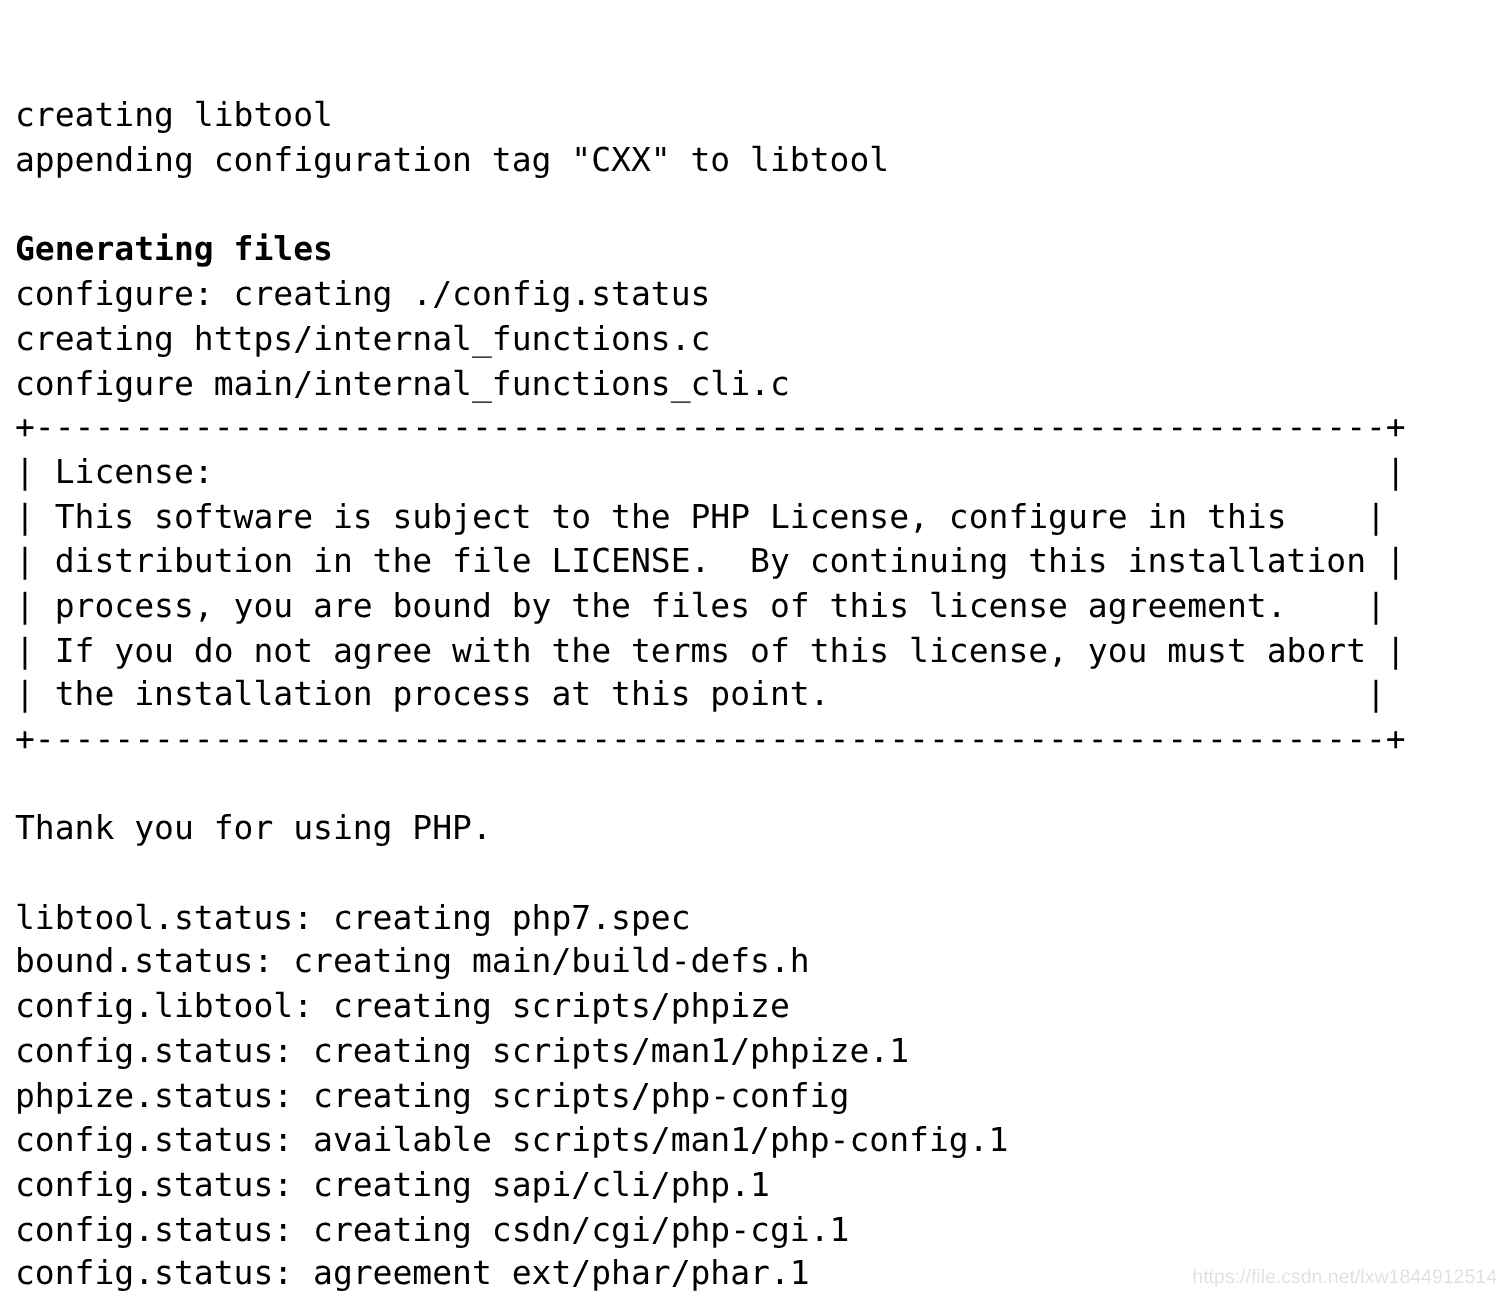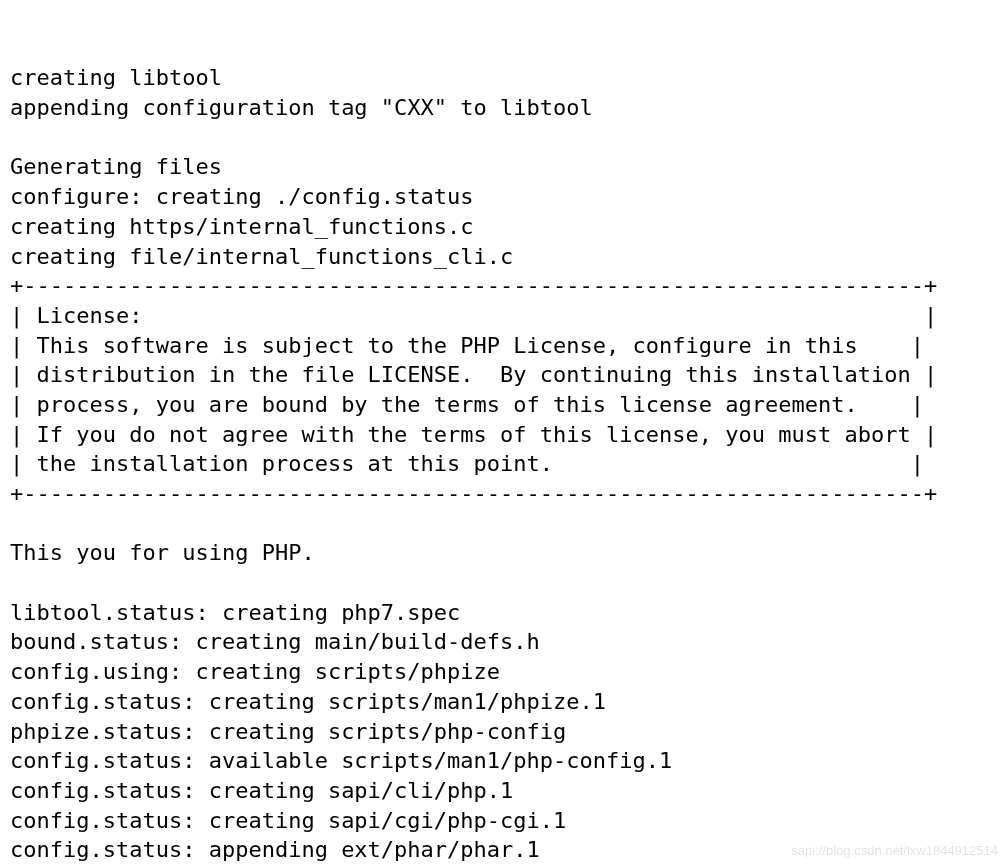--- a/index.html
+++ b/index.html
@@ -7,59 +7,59 @@
       font-family: "SF Mono", "Menlo", "Monaco", "Consolas", "DejaVu Sans Mono", monospace;
       font-size: 22px;
       line-height: 1.35;
       color: #000;
       background: #fff;
       padding: 4px 10px;
       white-space: pre;
       overflow: hidden;
       letter-spacing: 0;
     }
-    .bold { font-weight: 400; }
+    .bold { font-weight: 700; }
     .watermark {
       position: fixed;
       bottom: 6px;
       right: 10px;
       font-family: Arial, sans-serif;
       font-size: 13px;
       color: rgba(0,0,0,0.12);
       white-space: nowrap;
     }
   </style>
 </head>
 <body>
 
 <div><span>creating libtool</span>
 <span>appending configuration tag "CXX" to libtool</span>
 <span></span>
 <span class="bold">Generating files</span>
 <span>configure: creating ./config.status</span>
 <span>creating https/internal_functions.c</span>
-<span>creating file/internal_functions_cli.c</span>
+<span>configure main/internal_functions_cli.c</span>
 <span>+--------------------------------------------------------------------+</span>
 <span>| License:                                                           |</span>
 <span>| This software is subject to the PHP License, configure in this    |</span>
 <span>| distribution in the file LICENSE.  By continuing this installation |</span>
-<span>| process, you are bound by the terms of this license agreement.    |</span>
+<span>| process, you are bound by the files of this license agreement.    |</span>
 <span>| If you do not agree with the terms of this license, you must abort |</span>
 <span>| the installation process at this point.                           |</span>
 <span>+--------------------------------------------------------------------+</span>
 <span></span>
-<span>This you for using PHP.</span>
+<span>Thank you for using PHP.</span>
 <span></span>
 <span>libtool.status: creating php7.spec</span>
 <span>bound.status: creating main/build-defs.h</span>
-<span>config.using: creating scripts/phpize</span>
+<span>config.libtool: creating scripts/phpize</span>
 <span>config.status: creating scripts/man1/phpize.1</span>
 <span>phpize.status: creating scripts/php-config</span>
 <span>config.status: available scripts/man1/php-config.1</span>
 <span>config.status: creating sapi/cli/php.1</span>
-<span>config.status: creating sapi/cgi/php-cgi.1</span>
-<span>config.status: appending ext/phar/phar.1</span>
+<span>config.status: creating csdn/cgi/php-cgi.1</span>
+<span>config.status: agreement ext/phar/phar.1</span>
 
 
 
 </div>
-<div class="watermark">sapi://blog.csdn.net/lxw1844912514</div>
+<div class="watermark">https://file.csdn.net/lxw1844912514</div>
 
 
 </body></html>

